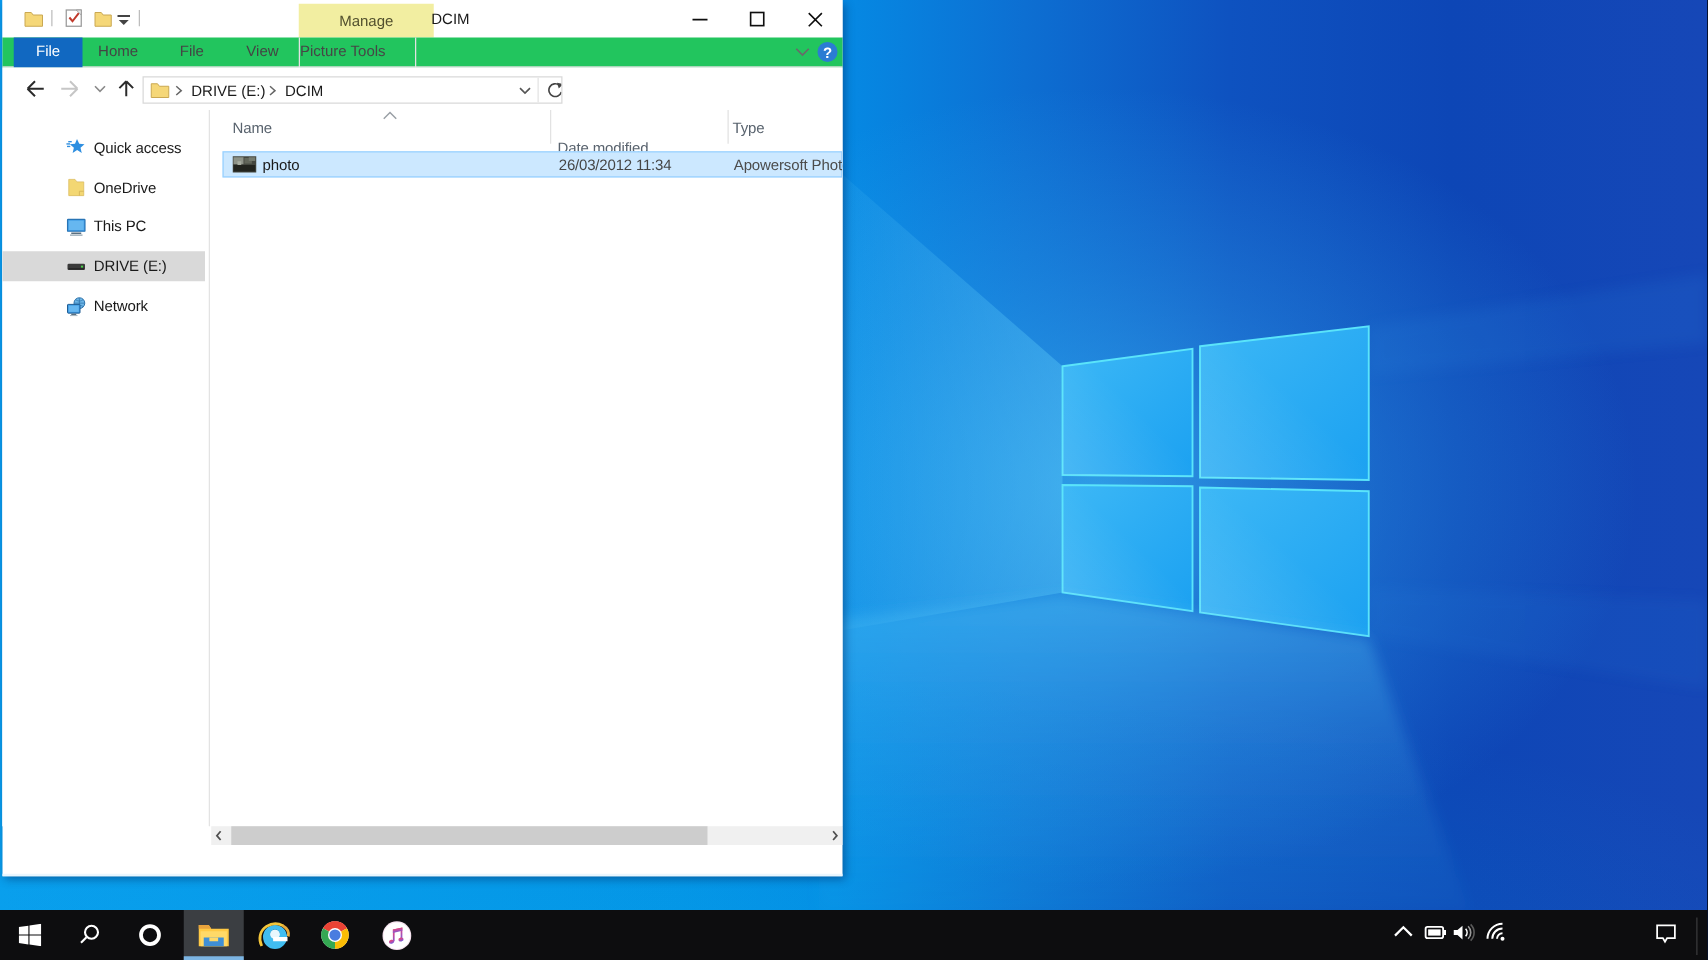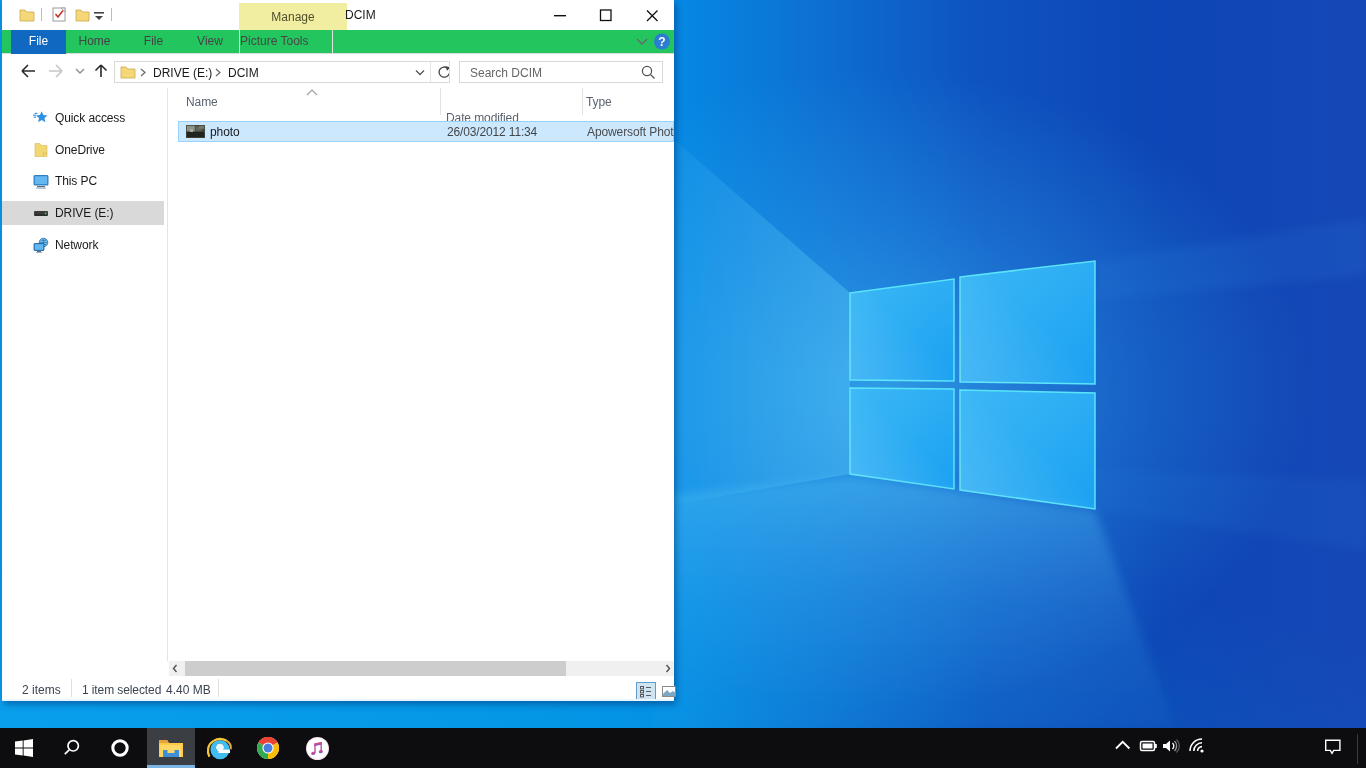--- a/index.html
+++ b/index.html
@@ -16,21 +16,21 @@
 #filetab { position:absolute; left:9px; top:0; width:55px; height:24px; background:#1168c1; color:#fff; text-align:center; line-height:23px; font-size:12px; }
 .tab { position:absolute; top:0; height:24px; line-height:23px; font-size:12px; color:#444; text-align:center; }
 #pt-tab { position:absolute; left:237px; top:0; width:94px; height:24px; border-left:1px solid #e2e2e2; border-right:1px solid #e2e2e2; color:#464646; text-align:left; line-height:23px; }
 
 #toolbar { position:absolute; left:0; top:54px; width:100%; height:34px; background:#fff; }
 #addrbox { position:absolute; left:112px; top:7px; width:336px; height:22px; border:1px solid #d9d9d9; background:#fff; }
 #searchbox { position:absolute; left:457px; top:7px; width:204px; height:22px; border:1px solid #d9d9d9; background:#fff; }
 
 #winbody { position:absolute; left:0; top:88px; width:100%; height:573px; background:#fff; }
 #sidebar { position:absolute; left:0; top:0; width:166px; height:100%; background:#fff; border-right:1px solid #e3e3e3; }
-.sbitem { position:absolute; left:0; width:162px; height:24px; display:flex; align-items:center; }
+.sbitem { position:absolute; left:0; width:162px; height:24px; display:flex; align-items:center;padding-left:20px; }
 .sbitem .ic { width:16px; height:16px; margin-left:31px; flex:none; }
 .sbitem .tx { margin-left:6px; font-size:12px; letter-spacing:-0.1px; }
 #listpane { position:absolute; left:167px; top:0; right:0; height:100%; overflow:hidden; }
 .hdr { position:absolute; top:2px; height:24px; line-height:24px; color:#59636e; font-size:12px; letter-spacing:-0.1px; }
 .hsep { position:absolute; top:0; width:1px; height:27px; background:#e2e2e2; }
 .frow { position:absolute; left:9px; right:0; height:21px;padding-left:40px; }
 .frow .name { position:absolute; left:31px; top:3px; color:#1a1a1a; letter-spacing:-0.1px; }
 .frow .date { position:absolute; left:268px; top:3px; color:#454545; letter-spacing:-0.15px; }
 .frow .type { position:absolute; left:408px; top:3px; color:#4c4c4c; letter-spacing:-0.1px; white-space:nowrap; }
 
@@ -176,27 +176,20 @@
         <path d="M101 7 L105 10.5 L101 14" stroke="#666" stroke-width="1.2" fill="none"></path>
         <text x="113" y="14.5" font-size="12" fill="#1a1a1a">DCIM</text>
         <path d="M301 8.5 L305 12.5 L309 8.5" stroke="#555" stroke-width="1.3" fill="none"></path>
         <rect x="315" y="0" width="1" height="20" fill="#e3e3e3"></rect>
         <g transform="translate(323,4)">
           <path d="M9.4,2.1 A5.1,5.1 0 1 0 11.1,7.6" stroke="#444" stroke-width="1.3" fill="none"></path>
           <polygon points="7.6,0.2 12.6,1.2 9.0,4.8" fill="#444"></polygon>
         </g>
       </svg>
     </div>
-    <div id="searchbox">
-      <span style="position:absolute;left:10px;top:4px;color:#666;font-size:12px;">Search DCIM</span>
-      <svg width="20" height="20" style="position:absolute;right:3px;top:1px">
-        <circle cx="8" cy="8" r="4.6" stroke="#555" stroke-width="1.3" fill="none"></circle>
-        <path d="M11.4 11.4 L15.5 15.5" stroke="#555" stroke-width="1.3"></path>
-      </svg>
-    </div>
   </div>
 
   <div id="winbody">
     <div id="sidebar">
       <div class="sbitem" style="top:18px;">
         <svg class="ic" viewBox="0 0 16 16">
           <path d="M8.6 1.2 L10.4 5 L14.6 5.4 L11.4 8.1 L12.4 12.3 L8.7 10 L5.1 12.3 L6.1 8.1 L2.9 5.4 L7 5 Z" fill="#2f8fe0"></path>
           <rect x="0" y="4.6" width="3" height="1.1" fill="#2f8fe0"></rect>
           <rect x="0.6" y="6.6" width="2.6" height="1.1" fill="#2f8fe0"></rect>
           <rect x="1.6" y="2.8" width="2.8" height="1.1" fill="#2f8fe0"></rect>
@@ -268,38 +261,20 @@
   </div>
 
   <div id="hscroll">
     <svg width="505" height="15">
       <path d="M7.5 4 L4.5 7.5 L7.5 11" stroke="#505050" stroke-width="1.4" fill="none"></path>
       <path d="M497.5 4 L500.5 7.5 L497.5 11" stroke="#505050" stroke-width="1.4" fill="none"></path>
     </svg>
     <div id="hthumb"></div>
   </div>
 
-  <div id="statusbar">
-    <span style="position:absolute;left:20px;top:7px;">2 items</span>
-    <div class="st-sep" style="left:69px;"></div>
-    <span style="position:absolute;left:80px;top:7px;letter-spacing:-0.1px;">1 item selected</span>
-    <span style="position:absolute;left:164px;top:7px;">4.40 MB</span>
-    <div class="st-sep" style="left:216px;"></div>
-    <div style="position:absolute;left:634px;top:6px;width:20px;height:19px;background:#cfe4f3;border:1px solid #5e9ccc;"></div>
-    <svg width="44" height="19" style="position:absolute;left:634px;top:6px;">
-      <g stroke="#5a5a5a" stroke-width="1" fill="none">
-        <rect x="4.5" y="4.5" width="3" height="2.4"></rect>
-        <rect x="4.5" y="8.5" width="3" height="2.4"></rect>
-        <rect x="4.5" y="12.5" width="3" height="2.4"></rect>
-        <path d="M10 5.5 H15 M10 9.5 H15 M10 13.5 H15"></path>
-      </g>
-      <rect x="26.5" y="4.5" width="13" height="10" fill="#fff" stroke="#8a8a8a"></rect>
-      <path d="M27 12 L31 8 L34 11 L37 9 L39.5 11 L39.5 14 L27 14 Z" fill="#7ba7c7"></path>
-    </svg>
-  </div>
   <div style="position:absolute;left:0;bottom:0;width:100%;height:2px;background:#e9f6fe;"></div>
 </div>
 
 <div id="taskbar">
   <div class="tb" style="left:0;">
     <svg width="18" height="18" viewBox="0 0 18 18">
       <polygon points="0,2.6 7.7,1.5 7.7,8.6 0,8.6" fill="#fff"></polygon>
       <polygon points="8.6,1.4 18,0 18,8.6 8.6,8.6" fill="#fff"></polygon>
       <polygon points="0,9.4 7.7,9.4 7.7,16.5 0,15.4" fill="#fff"></polygon>
       <polygon points="8.6,9.4 18,9.4 18,18 8.6,16.6" fill="#fff"></polygon>

